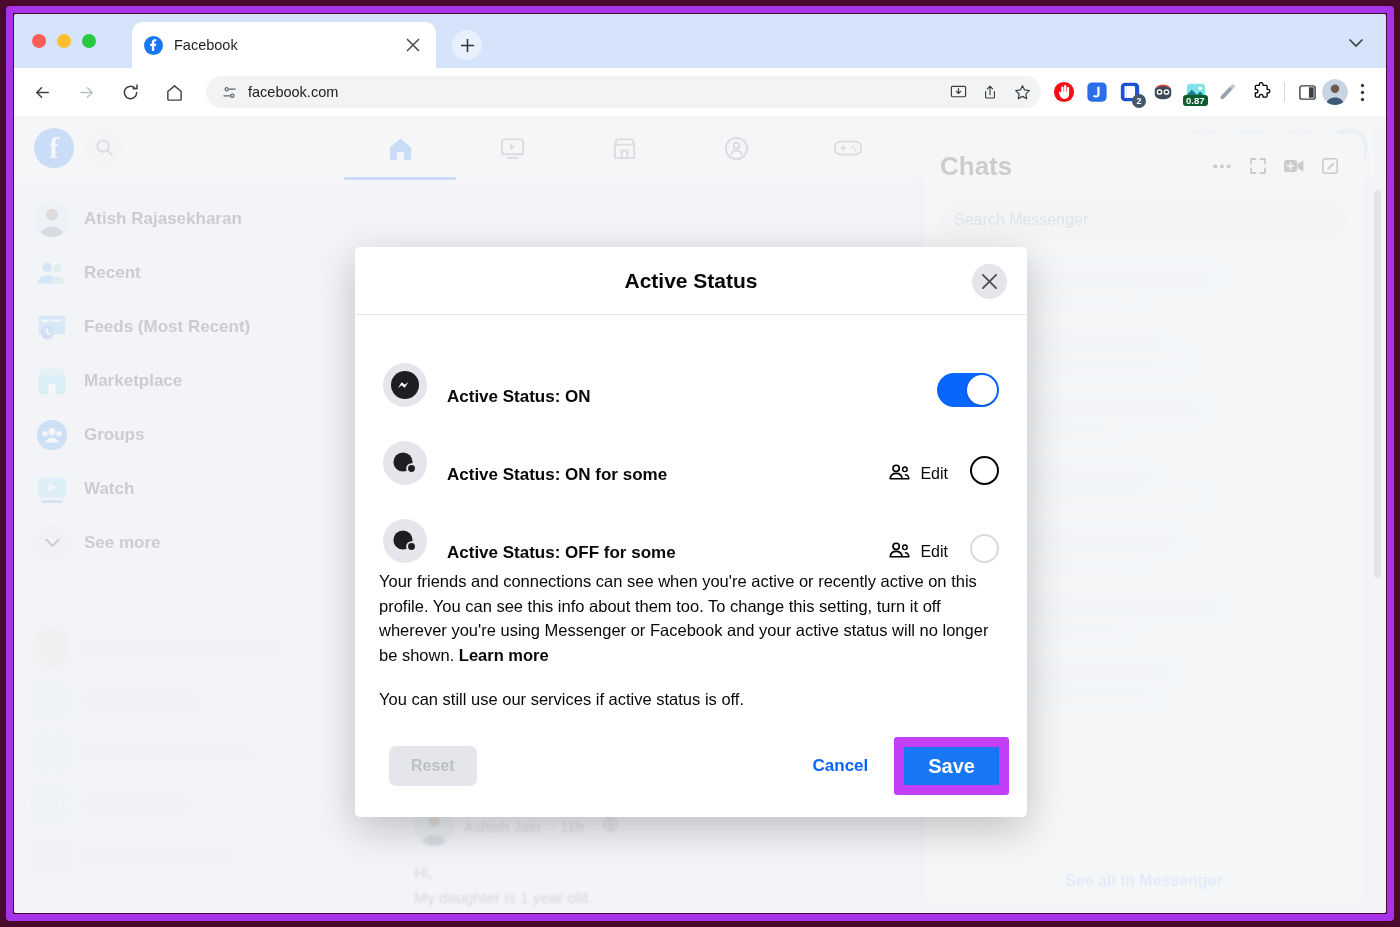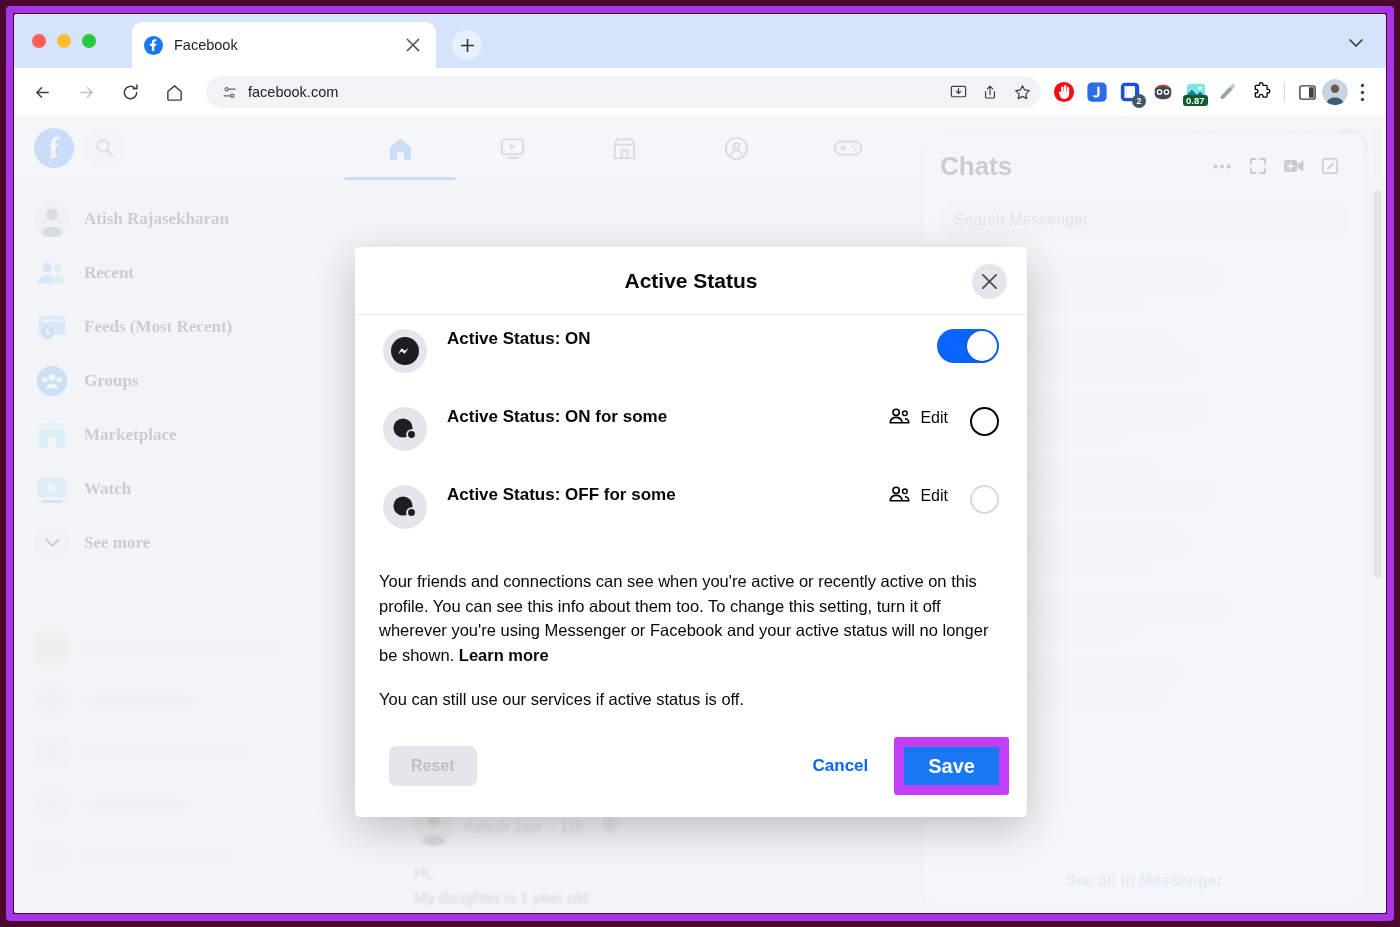--- a/index.html
+++ b/index.html
@@ -211,21 +211,21 @@
   }
   .fb-ava { width: 40px; height: 40px; border-radius: 50%; overflow: hidden; }
 
   
   .fbside {
     position: absolute; left: 0; top: 64px; width: 340px; bottom: 0;
     padding: 12px 10px;
   }
   .side-item {
     display: flex; align-items: center; gap: 14px;
-    height: 54px; padding: 0 10px; border-radius: 8px; font-family: Liberation Serif, serif;
+    height: 54px; padding: 0 10px; border-radius: 8px;
   }
   .side-ico {
     width: 36px; height: 36px; border-radius: 50%; flex: none;
     display: flex; align-items: center; justify-content: center;
     overflow: hidden;
   }
   .side-lbl { font-size: 17px; color: #080809; font-weight: 600; }
   .side-chev {
     width: 36px; height: 36px; border-radius: 50%; background: #e4e6eb;
     display: flex; align-items: center; justify-content: center;
@@ -311,21 +311,21 @@
   .modal-close {
     position: absolute; right: 20px; top: 17px;
     width: 35px; height: 35px; border-radius: 50%;
     background: #e4e6eb;
     display: flex; align-items: center; justify-content: center;
     color: #4b4d51;
   }
   .modal-body { padding: 14px 18px 0 18px; }
 
   .srow {
-    display: flex; align-items: flex-start;
+    display: flex; align-items: flex-end;
     height: 78px; padding: 0 10px;
   }
   .srow-ico {
     width: 44px; height: 44px; border-radius: 50%;
     background: #e4e6eb; flex: none;
     display: flex; align-items: center; justify-content: center;
     position: relative;
   }
   .srow-lbl {
     font-size: 17px; font-weight: bold; color: #080809;
@@ -686,39 +686,39 @@
                   <circle cx="13" cy="24" r="7" fill="#2f7fd9"></circle>
                   <path d="M13 20v4.2l2.8 1.6" stroke="#fff" stroke-width="1.8" fill="none" stroke-linecap="round"></path>
                 </svg>
             </div>
             <div class="side-lbl">Feeds (Most Recent)</div>
           </div>
 
           <div class="side-item">
             <div class="side-ico">
               <svg width="34" height="34" viewBox="0 0 36 36">
+                  <path d="M4 13h28v17a2 2 0 0 1-2 2H6a2 2 0 0 1-2-2z" fill="#6cc8f0"></path>
+                  <path d="M4 13l3-8h22l3 8z" fill="#9ae0f0"></path>
+                  <rect x="14" y="21" width="8" height="11" fill="#fff"></rect>
+                </svg>
+            </div>
+            <div class="side-lbl">Marketplace</div>
+          </div>
+
+          <div class="side-item">
+            <div class="side-ico">
+              <svg width="34" height="34" viewBox="0 0 36 36">
                   <circle cx="18" cy="18" r="16" fill="#1f82e8"></circle>
                   <circle cx="18" cy="14.5" r="3.6" fill="#fff"></circle>
                   <circle cx="10.5" cy="16.5" r="2.8" fill="#fff"></circle>
                   <circle cx="25.5" cy="16.5" r="2.8" fill="#fff"></circle>
                   <path d="M11 26c1.2-3.3 3.8-5 7-5s5.8 1.7 7 5z" fill="#fff"></path>
                 </svg>
             </div>
             <div class="side-lbl">Groups</div>
-          </div>
-
-          <div class="side-item">
-            <div class="side-ico">
-              <svg width="34" height="34" viewBox="0 0 36 36">
-                  <path d="M4 13h28v17a2 2 0 0 1-2 2H6a2 2 0 0 1-2-2z" fill="#6cc8f0"></path>
-                  <path d="M4 13l3-8h22l3 8z" fill="#9ae0f0"></path>
-                  <rect x="14" y="21" width="8" height="11" fill="#fff"></rect>
-                </svg>
-            </div>
-            <div class="side-lbl">Marketplace</div>
           </div>
 
           <div class="side-item">
             <div class="side-ico">
               <svg width="34" height="34" viewBox="0 0 36 36">
                   <rect x="3" y="6" width="30" height="21" rx="3" fill="#7ecdf5"></rect>
                   <path d="M14.5 12l8 4.5-8 4.5z" fill="#fff"></path>
                   <rect x="7" y="30" width="22" height="2.6" rx="1.3" fill="#2f7fd9"></rect>
                 </svg>
             </div>

